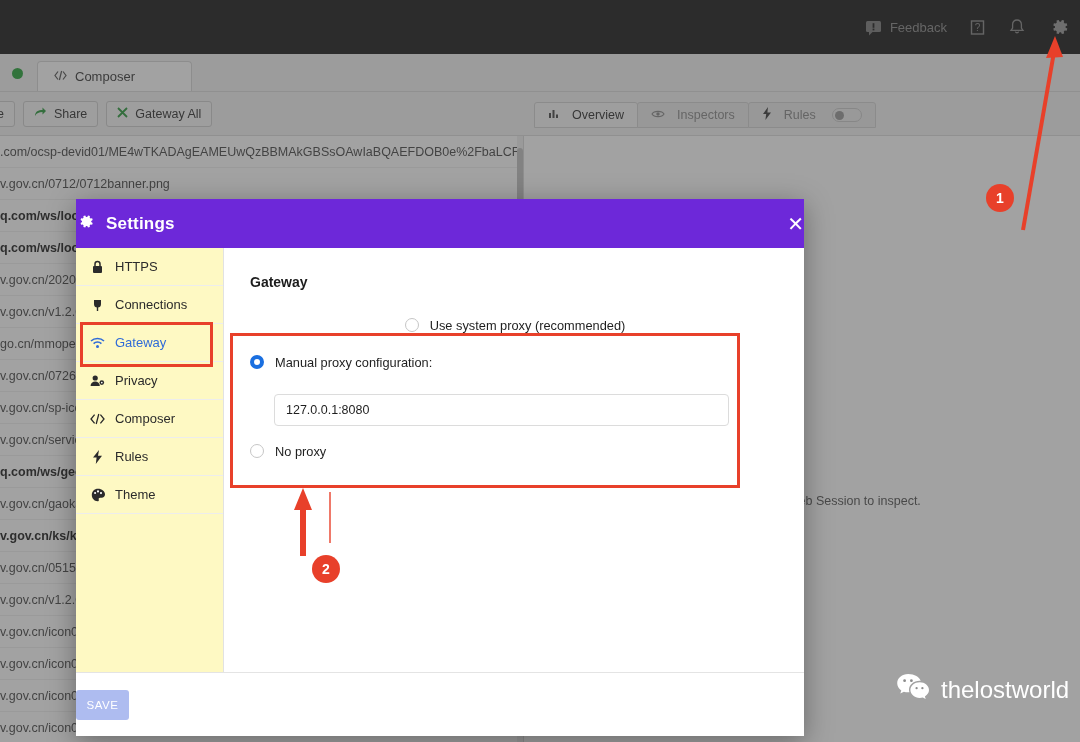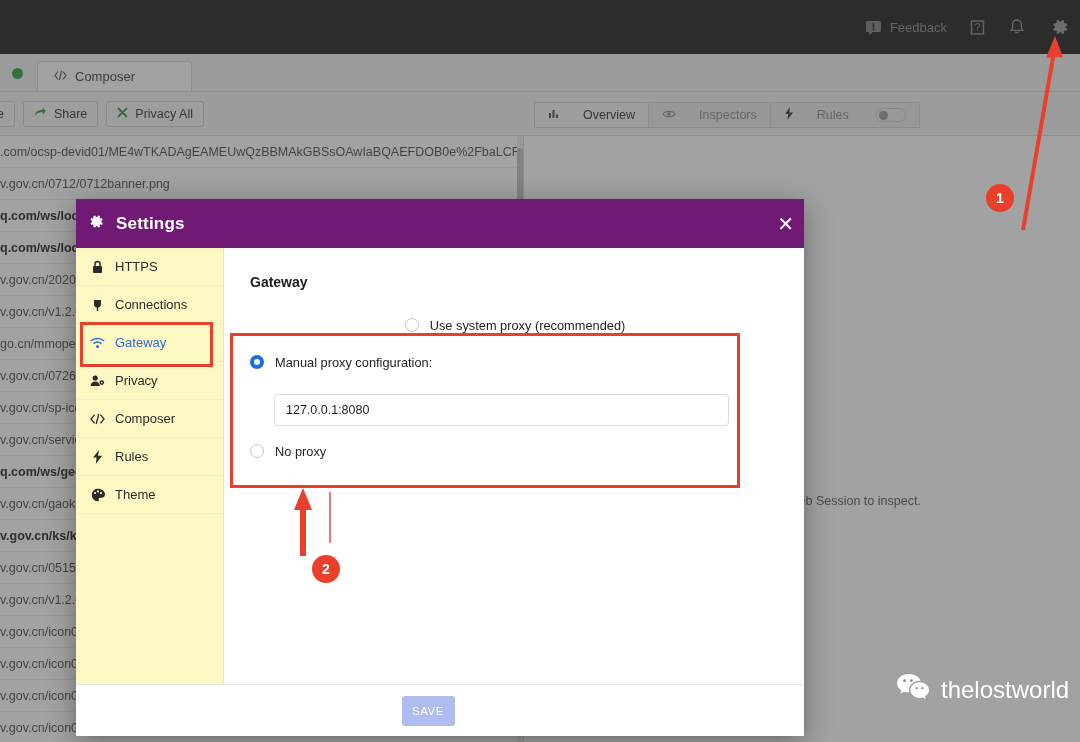--- a/index.html
+++ b/index.html
@@ -50,21 +50,21 @@
   .tbtn.clipped { margin-left:-14px; }
   .searchbox {
     position:absolute; left:374px; top:100px; width:144px; height:26px;
     border:1px solid #cfcfcf; border-radius:3px; background:#fafafa;
     display:flex; align-items:center; justify-content:space-between;
     padding:0 8px; font-size:12.5px; color:#8d8d8d;
   }
   .rtabs { position:absolute; left:534px; top:102px; display:flex; align-items:flex-end; gap:0; }
   .rtab {
     height:26px; border:1px solid #d4d4d4; background:#ececec;
-    display:flex; align-items:center; gap:23px; padding:0 13px;
+    display:flex; align-items:center; gap:12px; padding:0 13px;
     font-size:12.5px; color:#8a8a8a; border-radius:3px 3px 0 0; margin-right:-1px;
   }
   .rtab.active { background:#f7f7f7; color:#303030; }
   .toggle-pill {
     width:30px; height:14px; border-radius:8px; background:#eee; border:1px solid #cbcbcb;
     position:relative; margin-left:4px;
   }
   .toggle-pill::after {
     content:""; position:absolute; left:2px; top:1.5px; width:9px; height:9px;
     border-radius:50%; background:#9a9a9a;
@@ -95,22 +95,22 @@
   
   .dim { position:absolute; inset:0; background:rgba(60,60,60,0.48); }
 
   
   .modal {
     position:absolute; left:76px; top:199px; width:728px; height:537px;
     background:#ffffff; box-shadow:0 6px 26px rgba(0,0,0,0.35);
     display:flex; flex-direction:column; overflow:hidden;
   }
   .modal-head {
-    height:49px; background:#701a75; color:#fff;
-    display:flex; align-items:center; padding:0 10px;
+    height:49px; background:#6d28d9; color:#fff;
+    display:flex; align-items:center; padding:0 0;
     flex:0 0 auto;
   }
   .modal-title { font-size:17px; font-weight:bold; margin-left:11px; letter-spacing:.2px; }
   .modal-close { margin-left:auto; font-size:20px; line-height:1; color:#fff; cursor:pointer; font-weight:300; }
 
   .modal-body { display:flex; flex:1 1 auto; min-height:0; }
   .m-side { width:148px; border-right:1px solid #e2e2e2; background:#fef9c3; flex:0 0 auto; }
   .m-item {
     height:38px; display:flex; align-items:center; gap:10px;
     padding-left:14px; font-size:13px; color:#2b2b2b;
@@ -136,22 +136,22 @@
 
   .field {
     width:455px; height:32px; margin-left:24px;
     border:1px solid #dcdcdc; border-radius:4px; background:#fff;
     display:flex; align-items:center; padding:0 11px;
     font-size:12.5px; color:#1f1f1f;
   }
   .field.ph { color:#a2a2a2; }
 
   .modal-foot {
-    height:52px; border-top:1px solid #e4e4e4; background:#fff;
-    display:flex; align-items:center; justify-content:center;
+    height:64px; border-top:1px solid #e4e4e4; background:#fff;
+    display:flex; align-items:center; justify-content:flex-start;
     padding-right:24px; flex:0 0 auto;
   }
   .savebtn {
     width:53px; height:30px; background:#aebcf0; color:#fff;
     border:none; border-radius:3px; font-size:11.5px; letter-spacing:.6px;
     font-family:"Liberation Sans", sans-serif; cursor:pointer;
   }
 
   
   .hl { position:absolute; border:3px solid #e8402a; pointer-events:none; }
@@ -242,21 +242,21 @@
             </svg>
         </span>
         <span>Share</span>
       </div>
       <div class="tbtn">
         <span>
           <svg width="11" height="11" viewBox="0 0 11 11">
               <path d="M1 1 L10 10 M10 1 L1 10" stroke="#2c9b3e" stroke-width="1.8" fill="none"></path>
             </svg>
         </span>
-        <span>Privacy All</span>
+        <span>Gateway All</span>
       </div>
     </div>
 
 
     <div class="rtabs">
       <div class="rtab active">
         <span>
           <svg width="12" height="11" viewBox="0 0 12 11">
               <rect x="1" y="5" width="2" height="5" fill="#4a4a4a"></rect>
               <rect x="4.5" y="2" width="2" height="8" fill="#4a4a4a"></rect>

